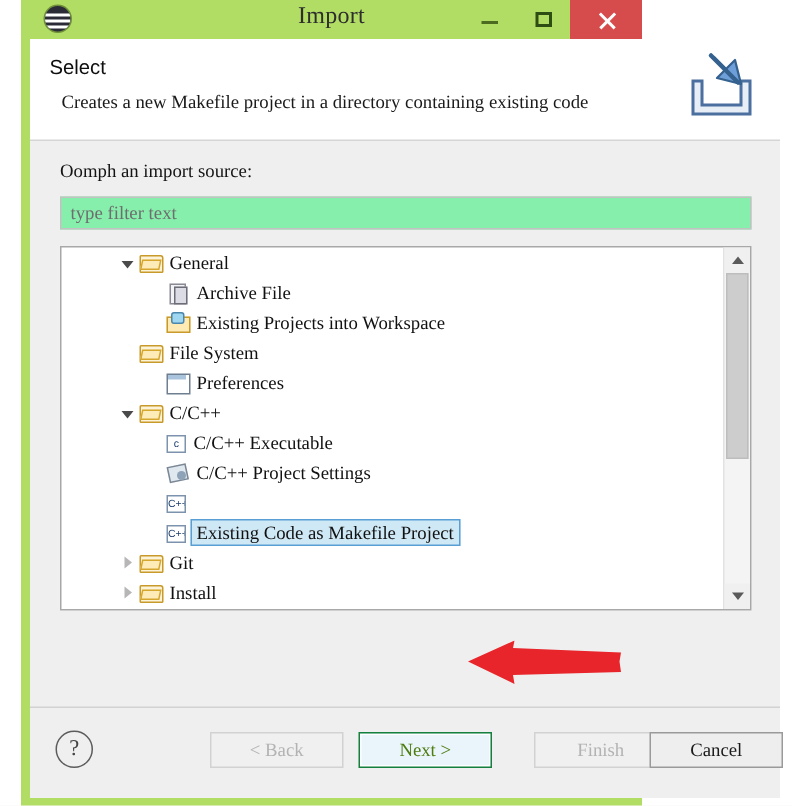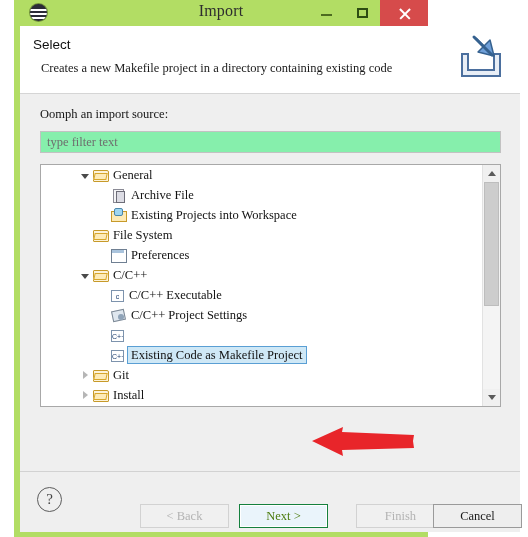--- a/index.html
+++ b/index.html
@@ -439,21 +439,20 @@
     width: 89px;
     font-size: 12.5px;
     font-family: "Liberation Serif", serif;
     display: flex;
     align-items: center;
     justify-content: center;
     box-sizing: border-box;
     background: #f0f0f0;
     border: 1px solid #d2d2d2;
     color: #b3b3b3;
-    margin-top: 16px;
   }
   .btn.enabled {
     background: #eeeeee;
     border: 1px solid #9a9a9a;
     color: #1a1a1a;
   }
   .btn.default {
     background: #eaf4fb;
     border: 1px solid #15803d;
     color: #4d7c0f;

